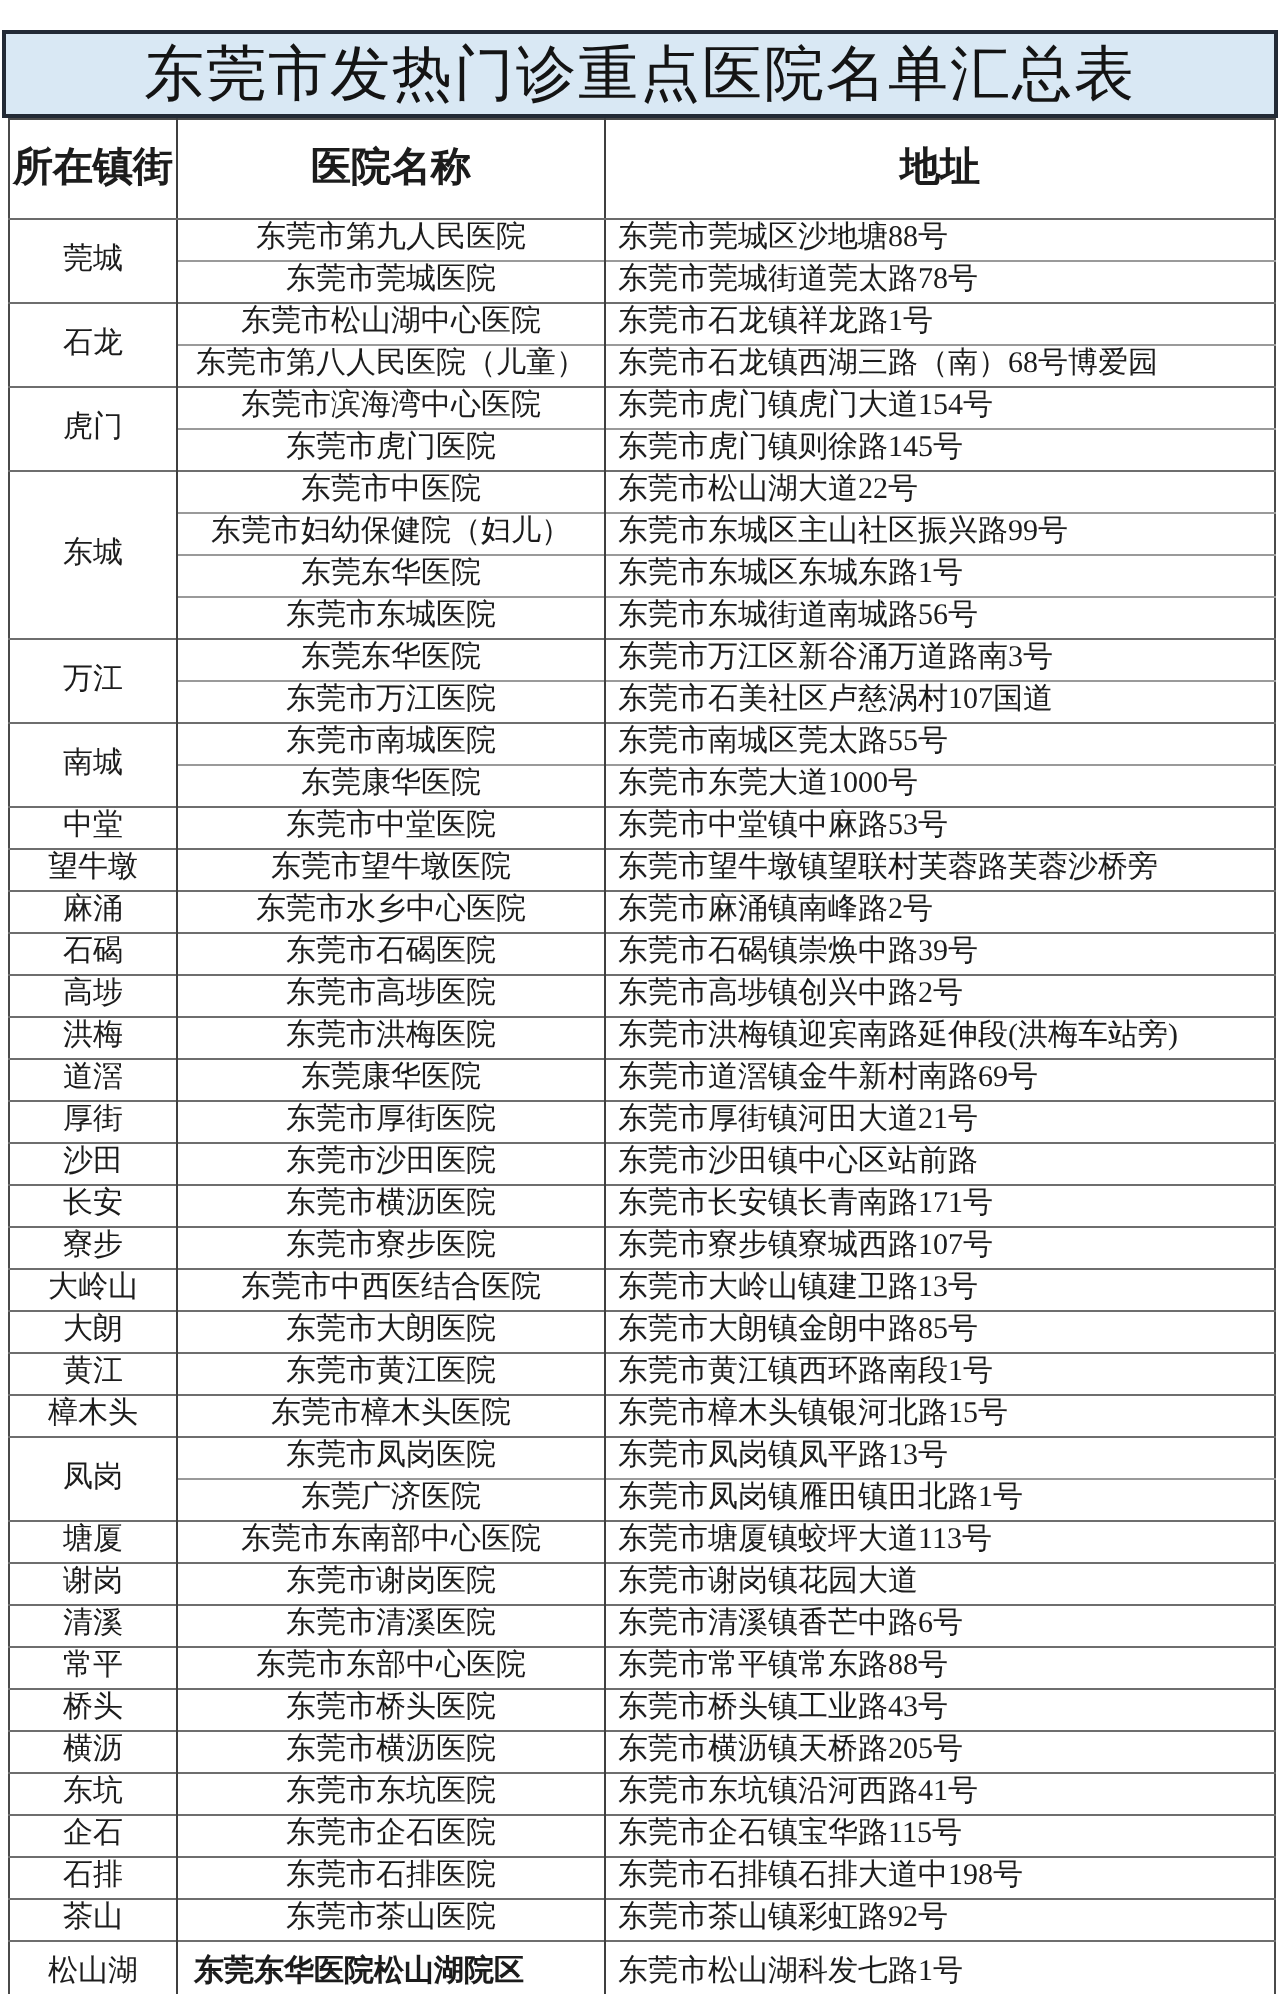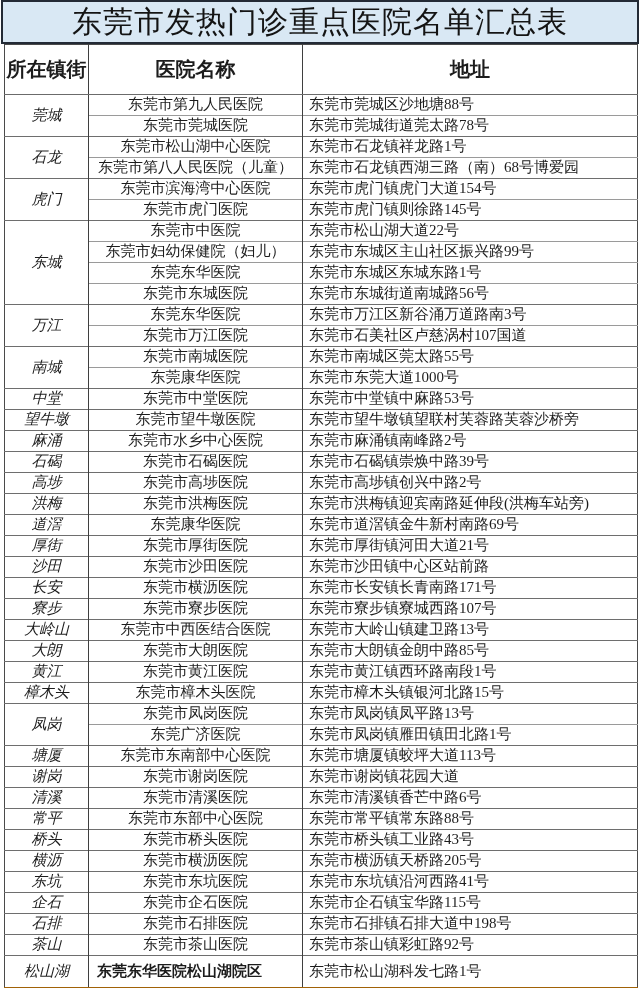--- a/index.html
+++ b/index.html
@@ -15,21 +15,21 @@
   }
   .page {
     width: 640px;
     height: 997px;
     background: #ffffff;
     overflow: hidden;
     position: relative;
   }
   
   .title-bar {
-    margin: 0 1px 0 1px;
+    margin: 15px 1px 0 1px;
     height: 40px;
     background: #d9e8f4;
     border: 2px solid #232a35;
     display: flex;
     align-items: center;
     justify-content: center;
   }
   .title-bar .title-text {
     font-size: 30px;
     letter-spacing: 1px;
@@ -70,21 +70,21 @@
   tbody tr { height: 21px; }
   tbody tr.tall { height: 32px; }
   td {
     vertical-align: middle;
     padding: 0;
     border-left: 1px solid #3f3f3f;
     border-top: 1px solid #9a9a9a;
     overflow: hidden;
     white-space: nowrap;
   }
-  td.town { border-left: none; font-style: italic; }
+  td.town { border-left: none; }
   tr.gstart td { border-top: 1px solid #6e6e6e; }
   td.town {
     text-align: center;
   }
   td.name {
     text-align: center;
   }
   td.name.left {
     text-align: left;
     padding-left: 8px;

